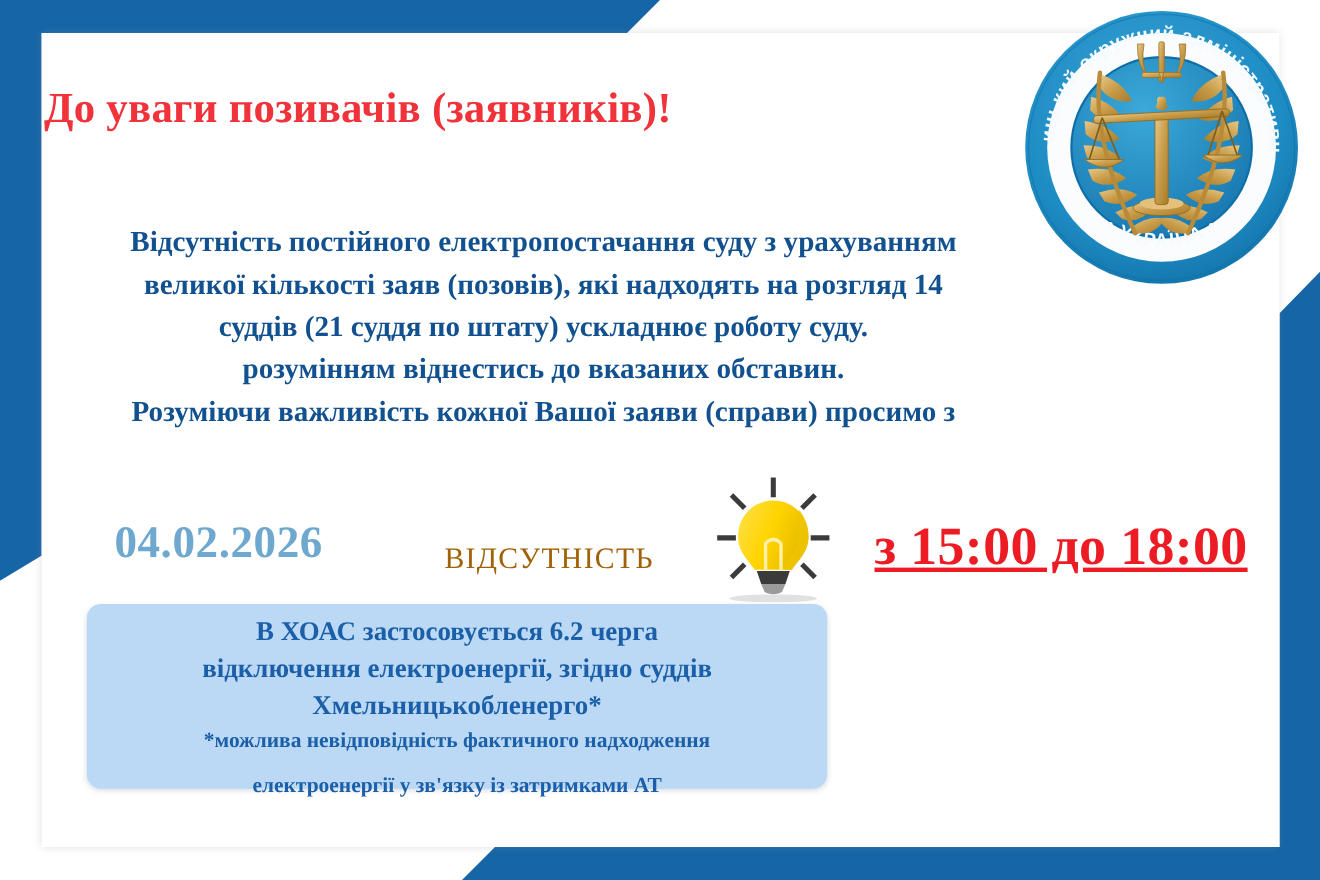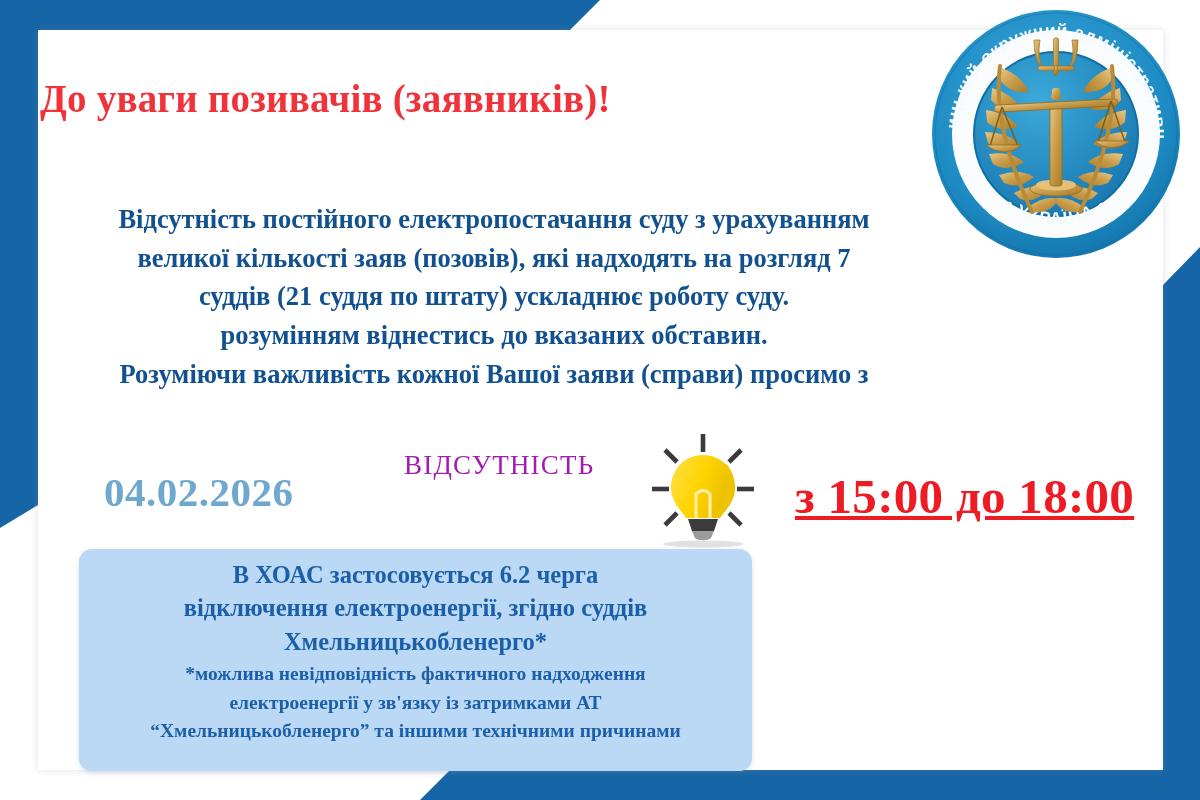--- a/index.html
+++ b/index.html
@@ -109,22 +109,22 @@
     left: 104px;
     top: 468px;
     color: #6FA8CE;
     font-size: 41px;
     font-weight: bold;
     letter-spacing: 0.5px;
   }
   #status-text {
     position: absolute;
     left: 404px;
-    top: 450px;
-    color: #a21caf;
+    top: 492px;
+    color: #a16207;
     font-size: 27px;
     font-weight: normal;
     letter-spacing: 1.2px;
   }
   #bulb {
     position: absolute;
     left: 638px;
     top: 430px;
     width: 130px;
     height: 118px;
@@ -140,21 +140,21 @@
     letter-spacing: 0.3px;
     text-decoration: underline;
   }
 
   
   #info-box {
     position: absolute;
     left: 79px;
     top: 549px;
     width: 673px;
-    height: 222px;
+    height: 168px;
     background: #BBD8F4;
     border-radius: 13px;
     box-shadow: 0 2px 5px rgba(120,140,165,0.25);
     box-sizing: border-box;
     padding-top: 9px;
     text-align: center;
     color: #1A5FA8;
   }
   #info-box .big {
     display: block;
@@ -162,20 +162,21 @@
     font-weight: bold;
     line-height: 1.36;
     white-space: nowrap;
   }
   #info-box .small {
     display: block;
     font-size: 19.5px;
     font-weight: bold;
     line-height: 1.47;
     white-space: nowrap;
+    margin-top: 12px;
   }
   #info-box .small.first { margin-top: 2px; }
 </style>
 </head>
 <body>
 
 <div id="poster">
 
   <div class="bar" id="bar-top"></div>
   <div class="bar" id="bar-left"></div>
@@ -270,21 +271,21 @@
         <path d="M58,139 q18,14 36,0 z" fill="url(#gGold)" stroke="#8F6A22" stroke-width="0.8"></path>
         <path d="M166,135 q18,14 36,0 z" fill="url(#gGold)" stroke="#8F6A22" stroke-width="0.8"></path>
       </g>
     </svg>
   </div>
 
   <div id="headline">До уваги позивачів (заявників)!</div>
 
   <div id="body-text">
     <span class="line">Відсутність постійного електропостачання суду з урахуванням</span>
-    <span class="line">великої кількості заяв (позовів), які надходять на розгляд 7</span>
+    <span class="line">великої кількості заяв (позовів), які надходять на розгляд 14</span>
     <span class="line">суддів (21 суддя по штату) ускладнює роботу суду.</span>
     <span class="line">розумінням віднестись до вказаних обставин.</span>
     <span class="line">Розуміючи важливість кожної Вашої заяви (справи) просимо з</span>
   </div>
 
   <div id="date-text">04.02.2026</div>
   <div id="status-text">ВІДСУТНІСТЬ</div>
 
   <div id="bulb">
     <svg viewBox="0 0 130 118" xmlns="http://www.w3.org/2000/svg">
@@ -319,16 +320,15 @@
   </div>
 
   <div id="time-text">з 15:00 до 18:00</div>
 
   <div id="info-box">
     <span class="big">В ХОАС застосовується 6.2 черга</span>
     <span class="big">відключення електроенергії, згідно суддів</span>
     <span class="big">Хмельницькобленерго*</span>
     <span class="small first">*можлива невідповідність фактичного надходження</span>
     <span class="small">електроенергії у зв'язку із затримками АТ</span>
-    <span class="small">“Хмельницькобленерго” та іншими технічними причинами</span>
   </div>
 
 </div>
 
 </body></html>

